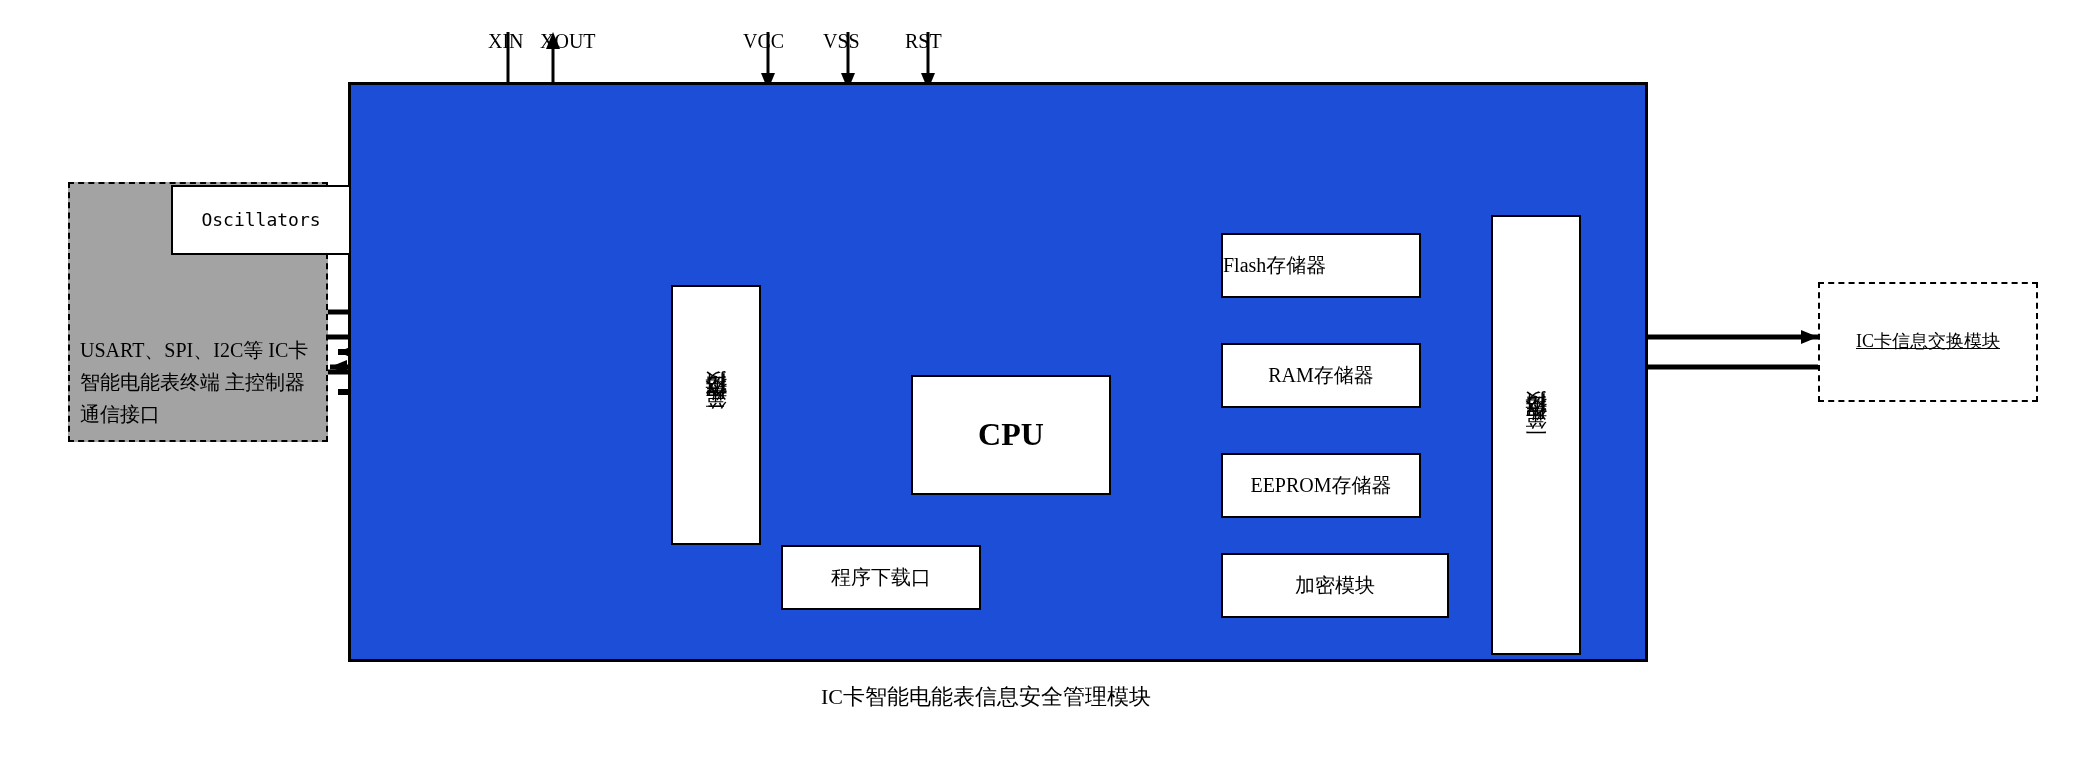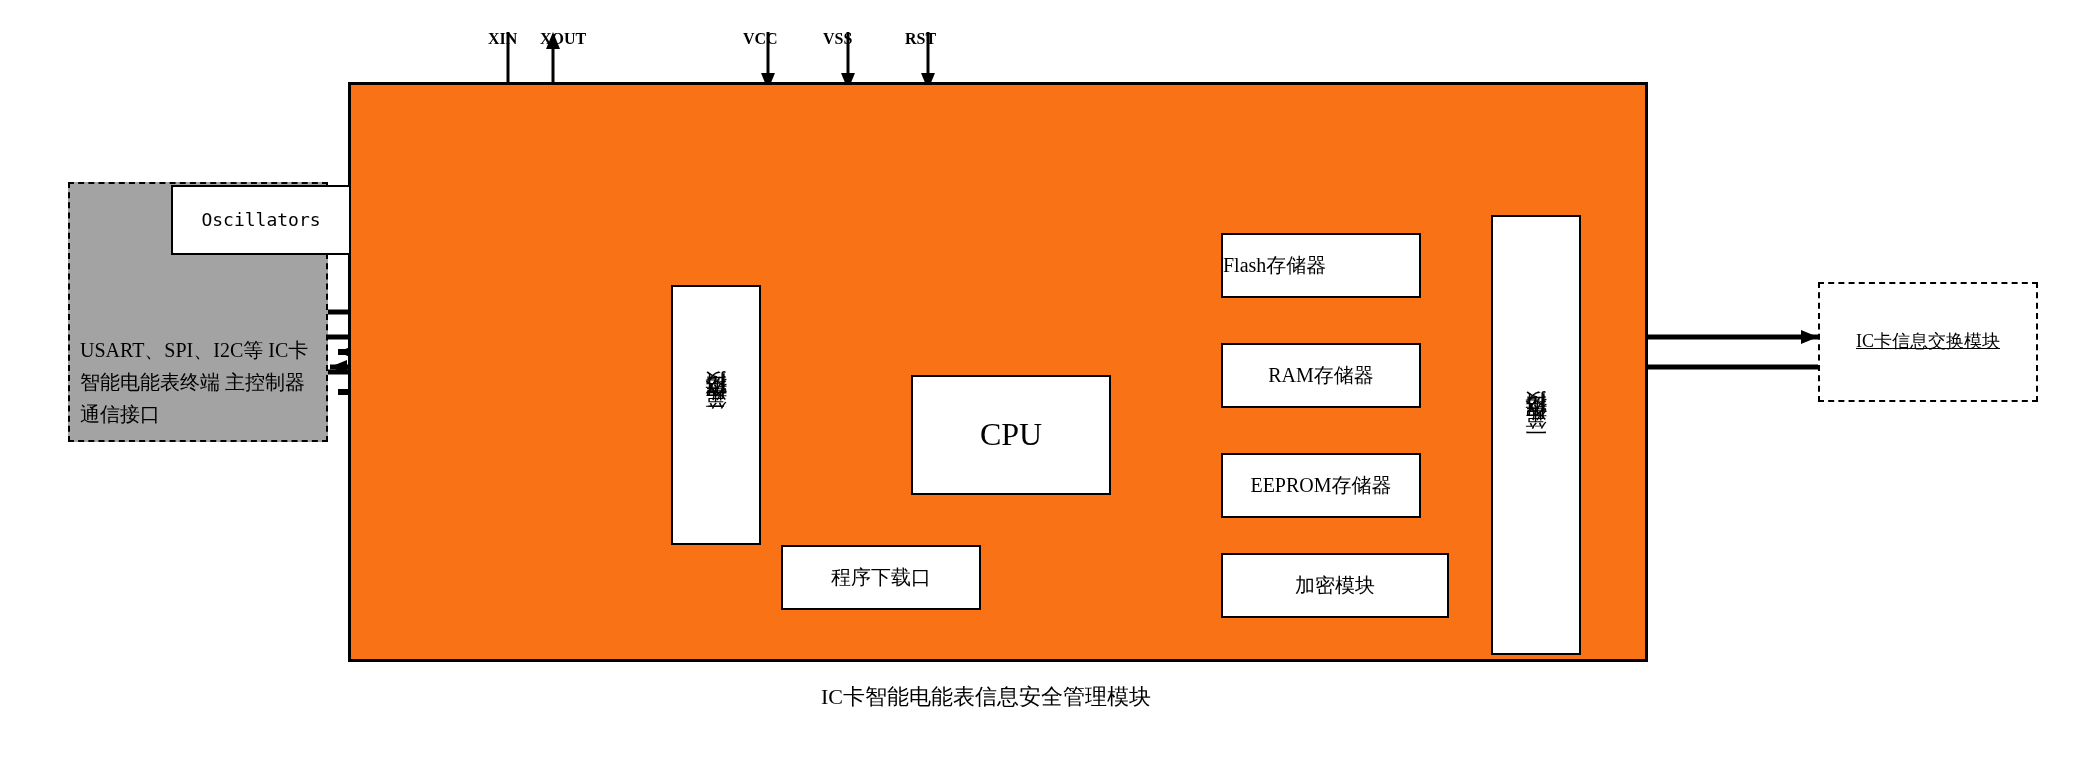--- a/index.html
+++ b/index.html
@@ -19,21 +19,21 @@
       height: 730px;
     }
     
     .main-box {
       position: absolute;
       left: 300px;
       top: 60px;
       width: 1300px;
       height: 580px;
       border: 3px solid #000;
-      background: #f97316;
+      background: #1d4ed8;
     }
     
     .left-dashed-box {
       position: absolute;
       left: 20px;
       top: 160px;
       width: 260px;
       height: 260px;
       border: 2px dashed #000;
       background: #a3a3a3;
@@ -108,21 +108,21 @@
       left: 560px;
       top: 290px;
       width: 200px;
       height: 120px;
       border: 2px solid #000;
       background: #fff;
       display: flex;
       align-items: center;
       justify-content: center;
       font-size: 32px;
-      font-weight: normal;
+      font-weight: bold;
     }
     
     .prog-box {
       position: absolute;
       left: 430px;
       top: 460px;
       width: 200px;
       height: 65px;
       border: 2px solid #000;
       background: #fff;
@@ -214,22 +214,22 @@
       position: absolute;
       left: 0;
       top: 0;
       width: 2000px;
       height: 730px;
       pointer-events: none;
     }
     
     .pin-label {
       position: absolute;
-      font-size: 16px;
-      font-weight: bold;
+      font-size: 20px;
+      font-weight: normal;
       text-align: center;
     }
   </style>
 </head>
 <body>
 
 <div class="diagram-container">
 
   <svg class="svg-overlay">
 

